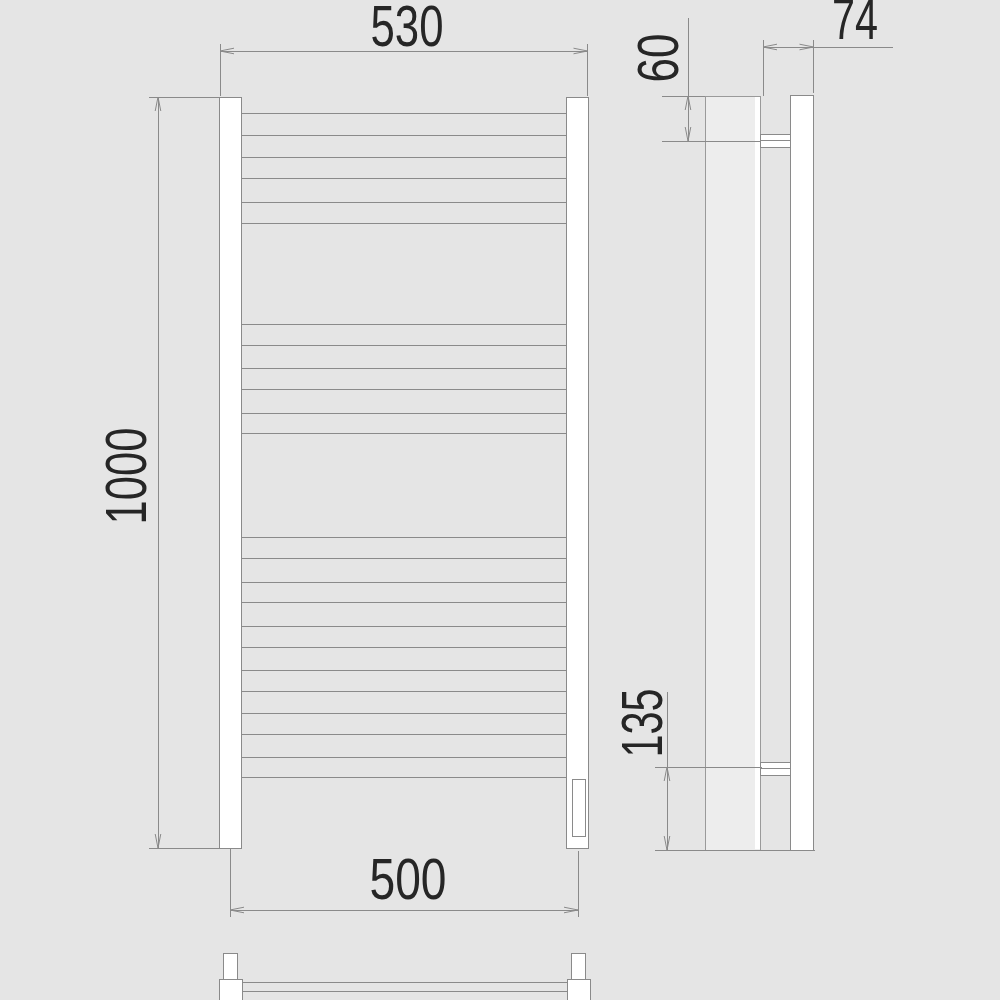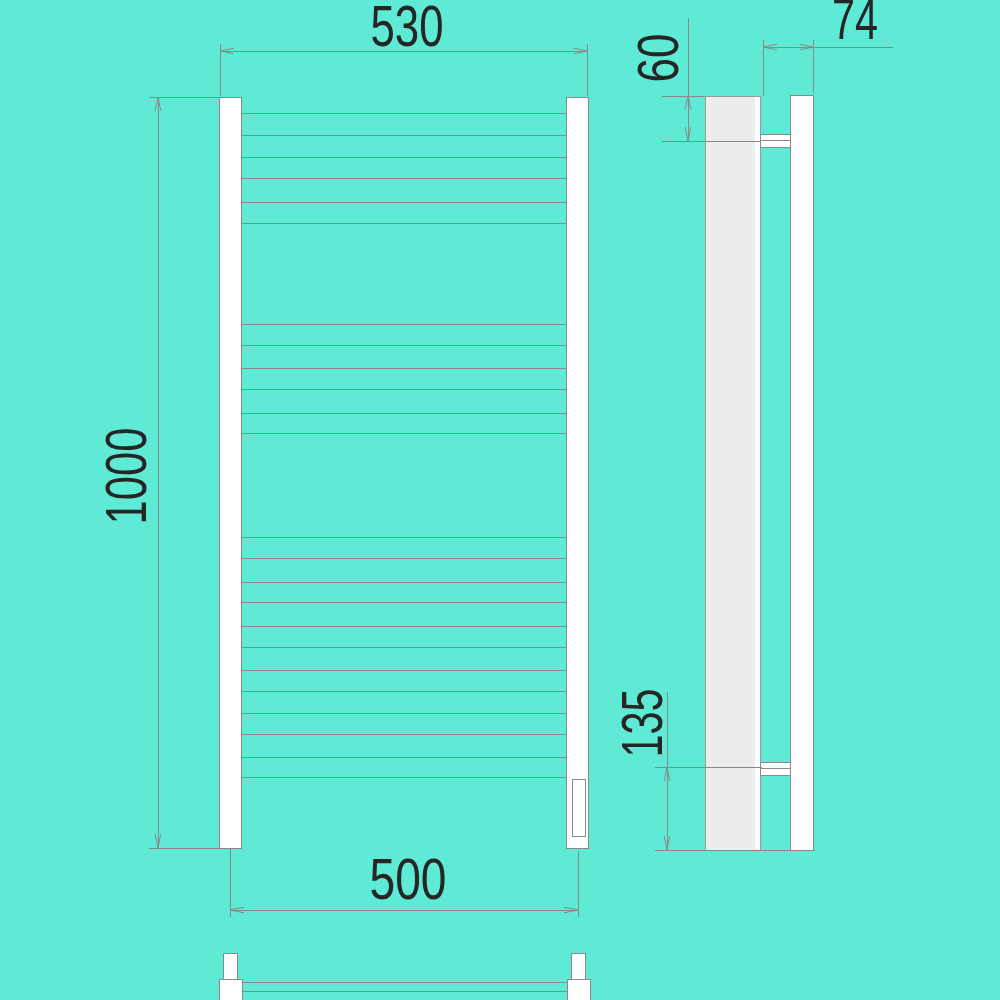--- a/index.html
+++ b/index.html
@@ -4,21 +4,21 @@
 <style>
   html, body {
     margin: 0;
     padding: 0;
     background: #ffffff;
   }
   .canvas {
     position: relative;
     width: 1000px;
     height: 1000px;
-    background: #5eead4;
+    background: #e5e5e5;
     overflow: hidden;
     font-family: "Liberation Sans", "DejaVu Sans", sans-serif;
   }
   svg { display: block; }
   .thin {
     stroke: #8a8a8a;
     stroke-width: 1;
     fill: none;
   }
   .crisp { shape-rendering: crispEdges; }

